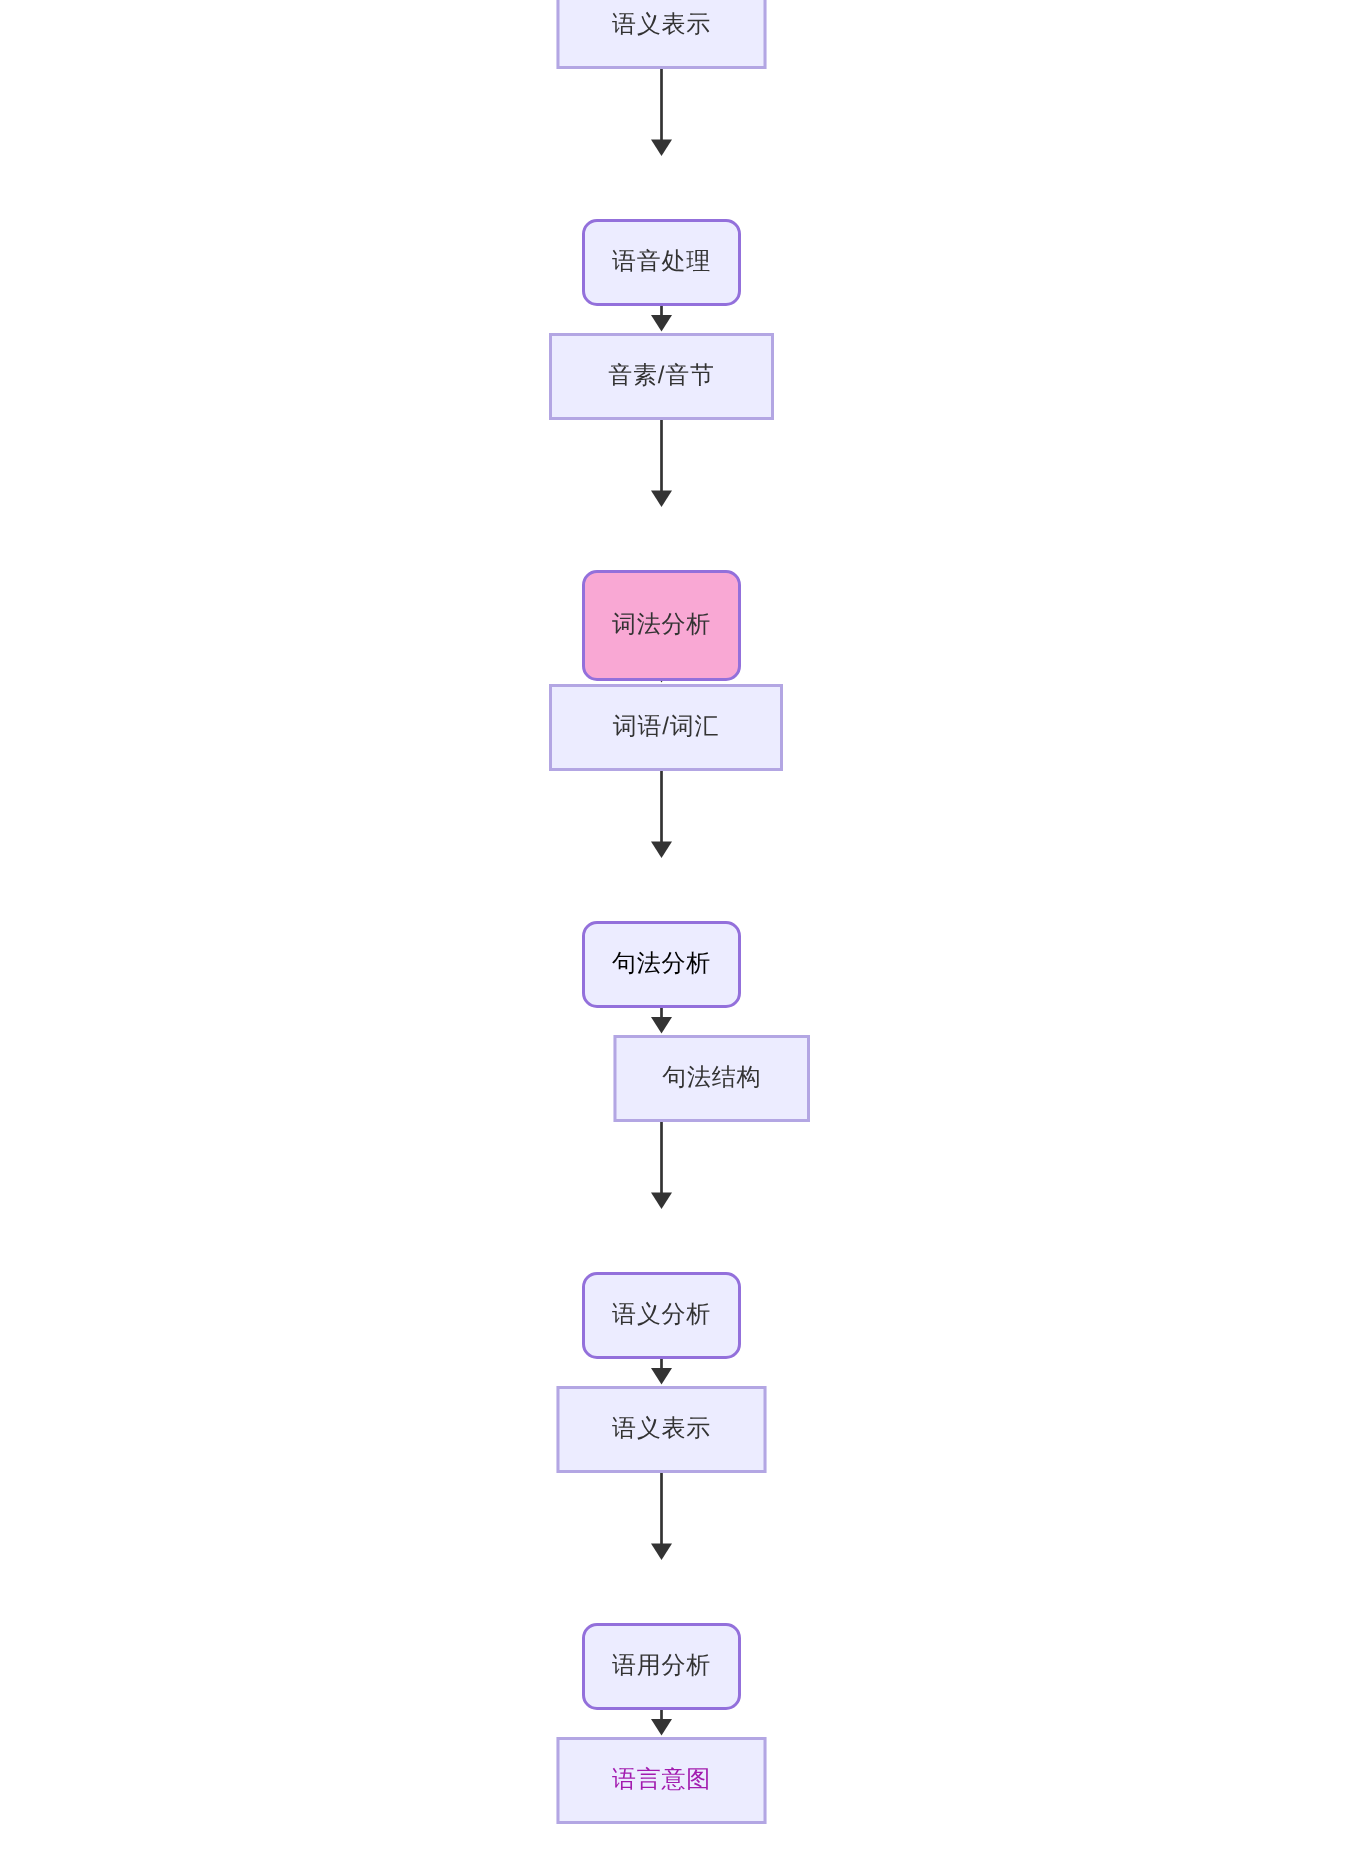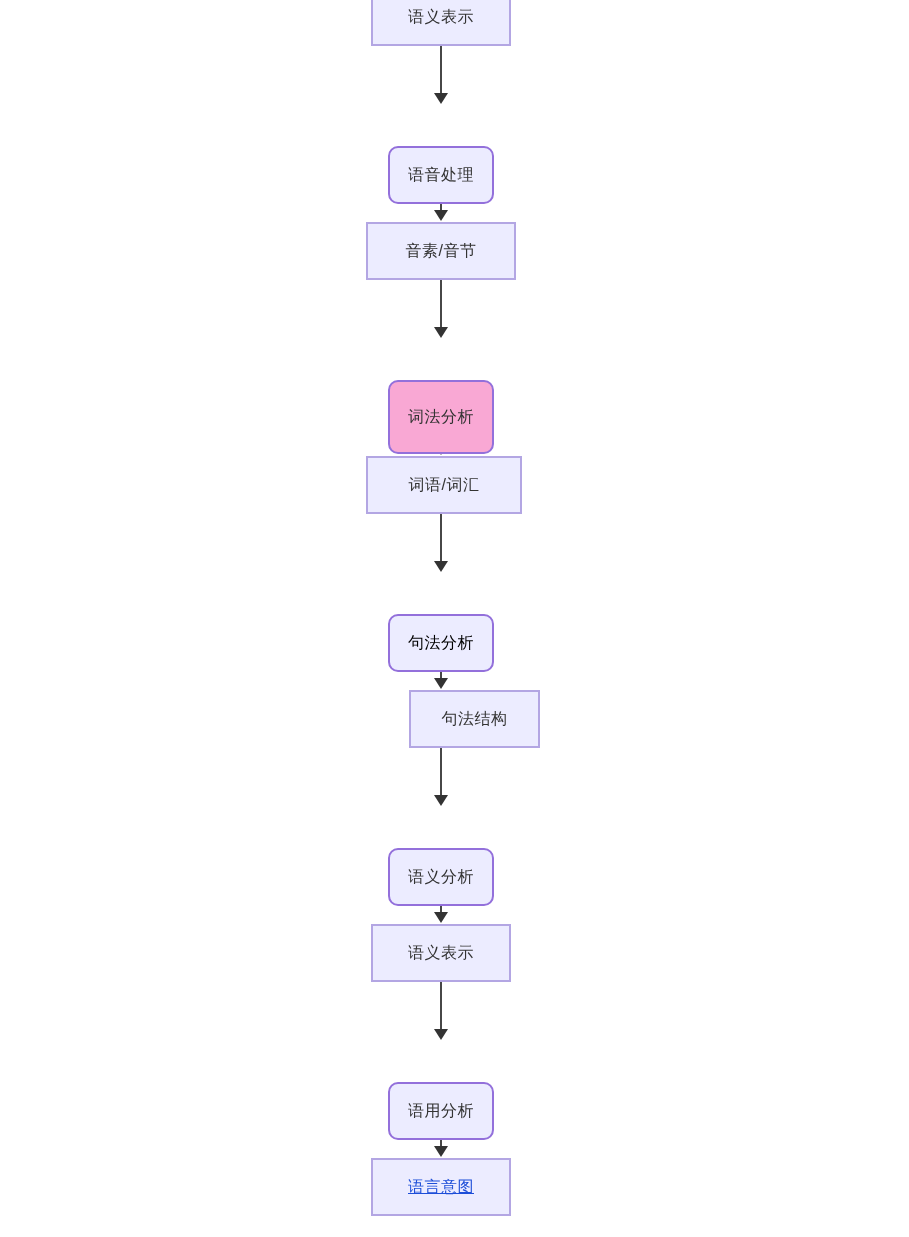--- a/index.html
+++ b/index.html
@@ -79,16 +79,16 @@
     </div>
     <div class="node rect" style="left: 371px; top: 924px; width: 140px; height: 58px; background: rgb(236, 236, 255); border-color: rgb(179, 166, 227); color: rgb(51, 51, 51);">
       <span>语义表示</span>
     </div>
     <div class="node rounded" style="left: 388px; top: 807px; width: 106px; height: 58px; background: rgb(236, 236, 255); border-color: rgb(147, 112, 219); color: rgb(51, 51, 51);">
       <span>语义分析</span>
     </div>
     <div class="node rounded" style="left: 388px; top: 1041px; width: 106px; height: 58px; background: rgb(236, 236, 255); border-color: rgb(147, 112, 219); color: rgb(51, 51, 51);">
       <span>语用分析</span>
     </div>
-    <div class="node rect" style="left: 371px; top: 1158px; width: 140px; height: 58px; background: rgb(236, 236, 255); border-color: rgb(179, 166, 227); color: #1d4ed8; text-decoration: underline;">
+    <div class="node rect" style="left: 371px; top: 1158px; width: 140px; height: 58px; background: rgb(236, 236, 255); border-color: rgb(179, 166, 227); color: #a21caf;">
       <span>语言意图</span>
     </div>
   </div>
 
 </body></html>

